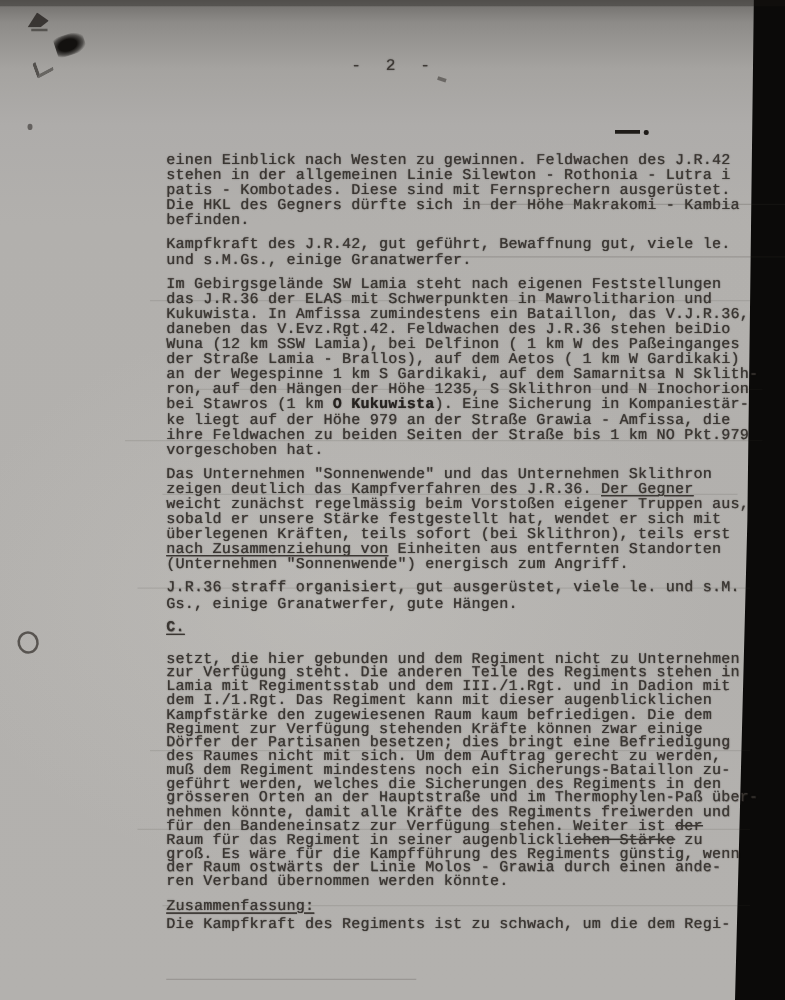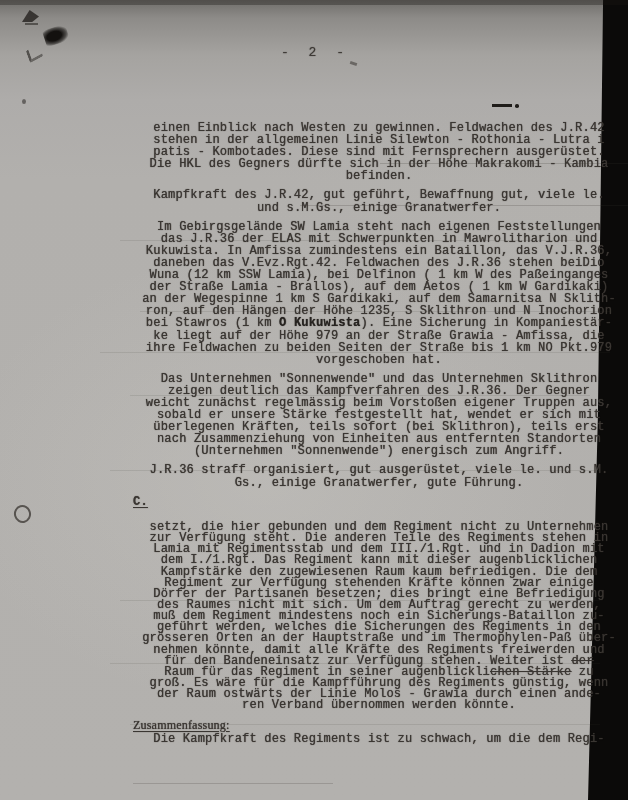--- a/index.html
+++ b/index.html
@@ -27,29 +27,29 @@
     position:absolute;top:45px;left:281px;
     font-size:13px;letter-spacing:6px;color:#3d3935;
     text-shadow:0 0 1px rgba(58,54,50,.85);
   }
   .content{
     position:absolute;left:133px;top:122px;width:492px;
     font-size:12px;letter-spacing:.2px;line-height:12.1px;
     color:#3a3632;
     text-shadow:0 0 1px rgba(55,51,47,.85),.3px .3px 0 rgba(55,51,47,.3);
   }
-  .block{margin:0 0 7px 0;white-space:pre-line;text-align:center;}
+  .block{margin:0 0 7px 0;white-space:pre-line;}
   .tight{line-height:11.15px;}
   .b{font-weight:bold;color:#262320;}
-  .ul{text-decoration-thickness:1px;text-underline-offset:2px;}
+  .ul{text-decoration:underline;text-decoration-thickness:1px;text-underline-offset:2px;}
   .strike{text-decoration:line-through;text-decoration-thickness:1px;}
   .hC{margin:4px 0 3px 0;font-size:12px;font-weight:bold;letter-spacing:.2px;
       text-decoration:underline;text-underline-offset:2px;}
   .hZ{margin:0 0 3px 0;font-size:12px;font-weight:normal;letter-spacing:.2px;
-      text-decoration:underline;text-underline-offset:2px;font-family:Liberation Serif, serif;}
+      text-decoration:underline;text-underline-offset:2px;}
   
   .streak{position:absolute;height:1px;background:rgba(60,56,52,.12);}
   .streak.dkr{background:rgba(55,51,47,.2);}
   .hole{
     position:absolute;left:14px;top:505px;width:13px;height:14px;
     border:2.5px solid rgba(48,44,40,.7);border-radius:50%;
     transform:rotate(-15deg);
   }
   .mark-tri{
     position:absolute;left:22px;top:10px;width:17px;height:12px;
@@ -125,21 +125,21 @@
 ihre Feldwachen zu beiden Seiten der Straße bis 1 km NO Pkt.979
 vorgeschoben hat.</span></p>
     <p class="block"><span>Das Unternehmen "Sonnenwende" und das Unternehmen Sklithron
 zeigen deutlich das Kampfverfahren des J.R.36. </span><span class="ul">Der Gegner</span><span>
 weicht zunächst regelmässig beim Vorstoßen eigener Truppen aus,
 sobald er unsere Stärke festgestellt hat, wendet er sich mit
 überlegenen Kräften, teils sofort (bei Sklithron), teils erst
 </span><span class="ul">nach Zusammenziehung von</span><span> Einheiten aus entfernten Standorten
 (Unternehmen "Sonnenwende") energisch zum Angriff.</span></p>
     <p class="block">J.R.36 straff organisiert, gut ausgerüstet, viele le. und s.M.
-Gs., einige Granatwerfer, gute Führung.</p>
+Gs., einige Granatwerfer, gute Hängen.</p>
     <h3 class="hC">C.</h3>
     <p class="block tight"><span>
 setzt, die hier gebunden und dem Regiment nicht zu Unternehmen
 zur Verfügung steht. Die anderen Teile des Regiments stehen in
 Lamia mit Regimentsstab und dem III./1.Rgt. und in Dadion mit
 dem I./1.Rgt. Das Regiment kann mit dieser augenblicklichen
 Kampfstärke den zugewiesenen Raum kaum befriedigen. Die dem
 Regiment zur Verfügung stehenden Kräfte können zwar einige
 Dörfer der Partisanen besetzen; dies bringt eine Befriedigung
 des Raumes nicht mit sich. Um dem Auftrag gerecht zu werden,

